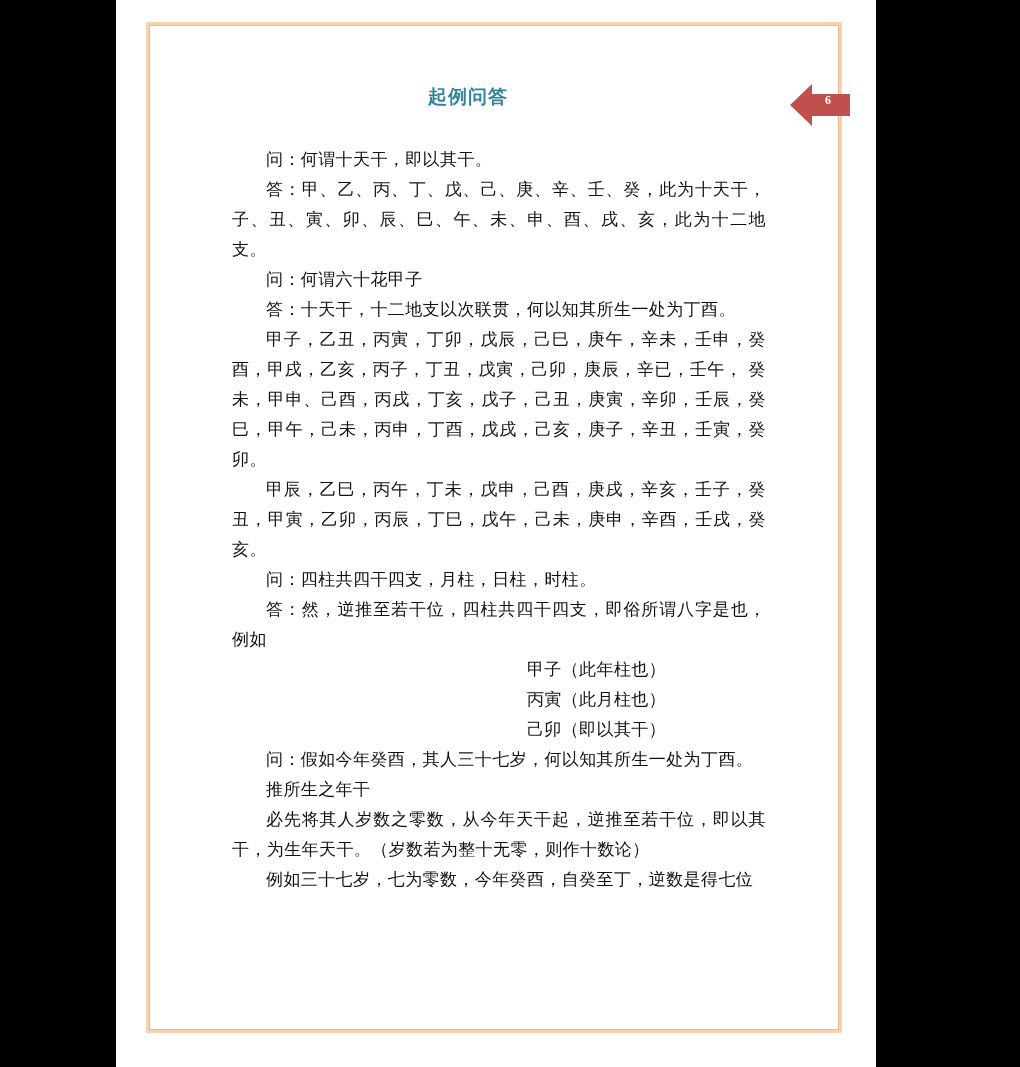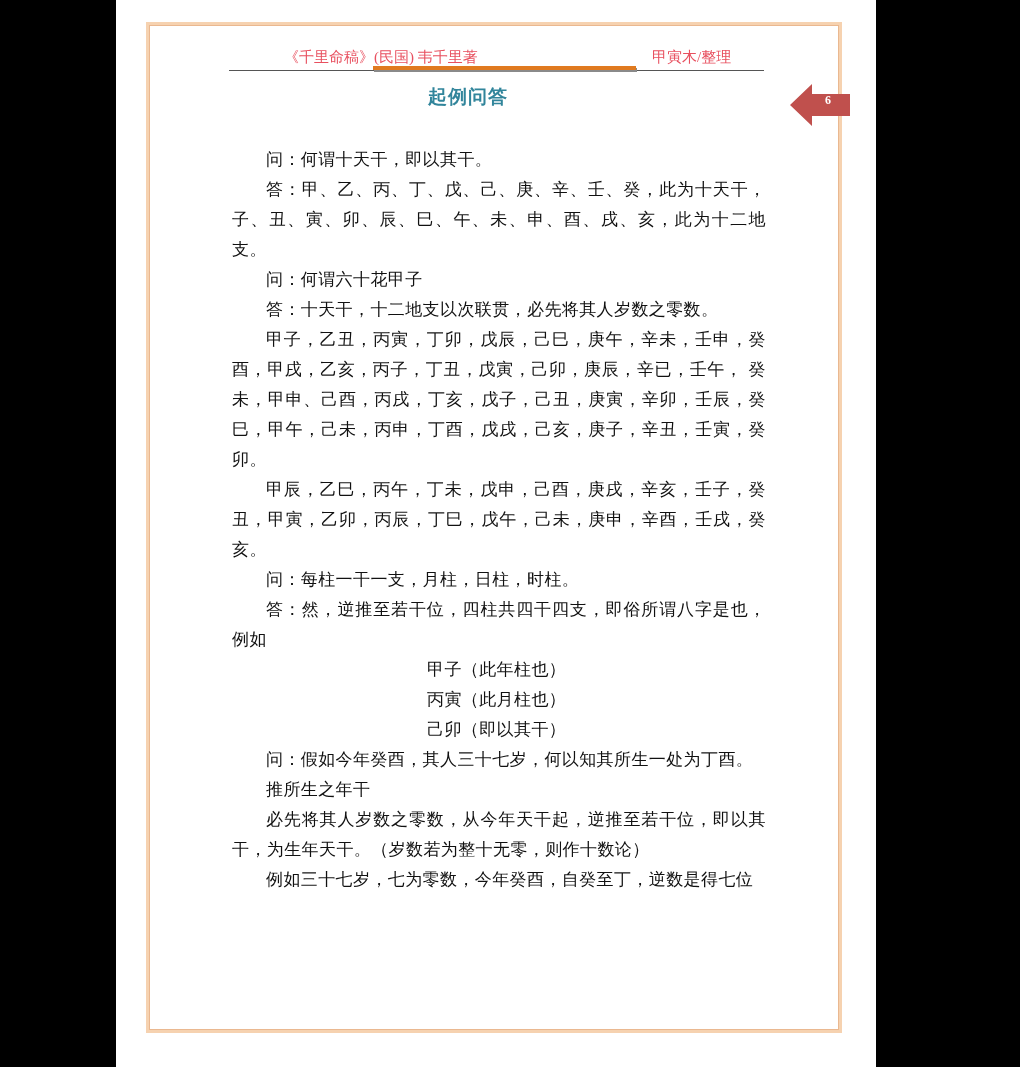--- a/index.html
+++ b/index.html
@@ -116,55 +116,49 @@
     text-align: justify;
     text-justify: inter-character;
   }
   .para {
     margin: 0;
     text-indent: 2em;
     letter-spacing: 0.4px;
   }
   .para.center {
     text-indent: 0;
-    text-align: left;
+    text-align: center;
     padding-left: 195px;
   }
 </style>
 </head>
 <body>
 
 <div class="viewer">
   <div class="page">
     <div class="page-border"></div>
 
-    <div class="running-header">
-      <span class="header-left">《千里命稿》(民国) 韦千里著</span>
-      <span class="header-right">甲寅木/整理</span>
-      <div class="header-rule"></div>
-      <div class="header-bar"></div>
-    </div>
 
     <div class="chapter-title">起例问答</div>
 
     <div class="page-tab">
       <svg width="60" height="42" viewBox="0 0 60 42">
         <polygon points="0,21 22,0 22,10 60,10 60,32 22,32 22,42" fill="#c0504d"></polygon>
       </svg>
       <span class="page-tab-num">6</span>
     </div>
 
     <div class="body-text">
       <p class="para">问：何谓十天干，即以其干。</p>
       <p class="para">答：甲、乙、丙、丁、戊、己、庚、辛、壬、癸，此为十天干，子、丑、寅、卯、辰、巳、午、未、申、酉、戌、亥，此为十二地支。</p>
       <p class="para">问：何谓六十花甲子</p>
-      <p class="para">答：十天干，十二地支以次联贯，必先将其人岁数之零数。</p>
+      <p class="para">答：十天干，十二地支以次联贯，何以知其所生一处为丁酉。</p>
       <p class="para">甲子，乙丑，丙寅，丁卯，戊辰，己巳，庚午，辛未，壬申，癸酉，甲戌，乙亥，丙子，丁丑，戊寅，己卯，庚辰，辛已，壬午， 癸未，甲申、己酉，丙戌，丁亥，戊子，己丑，庚寅，辛卯，壬辰，癸巳，甲午，己未，丙申，丁酉，戊戌，己亥，庚子，辛丑，壬寅，癸卯。</p>
       <p class="para">甲辰，乙巳，丙午，丁未，戊申，己酉，庚戌，辛亥，壬子，癸丑，甲寅，乙卯，丙辰，丁巳，戊午，己未，庚申，辛酉，壬戌，癸亥。</p>
-      <p class="para">问：每柱一干一支，月柱，日柱，时柱。</p>
+      <p class="para">问：四柱共四干四支，月柱，日柱，时柱。</p>
       <p class="para">答：然，逆推至若干位，四柱共四干四支，即俗所谓八字是也，例如</p>
       <p class="para center">甲子（此年柱也）</p>
       <p class="para center">丙寅（此月柱也）</p>
       <p class="para center">己卯（即以其干）</p>
       <p class="para">问：假如今年癸酉，其人三十七岁，何以知其所生一处为丁酉。</p>
       <p class="para">推所生之年干</p>
       <p class="para">必先将其人岁数之零数，从今年天干起，逆推至若干位，即以其干，为生年天干。（岁数若为整十无零，则作十数论）</p>
       <p class="para">例如三十七岁，七为零数，今年癸酉，自癸至丁，逆数是得七位</p>
     </div>
   </div>

